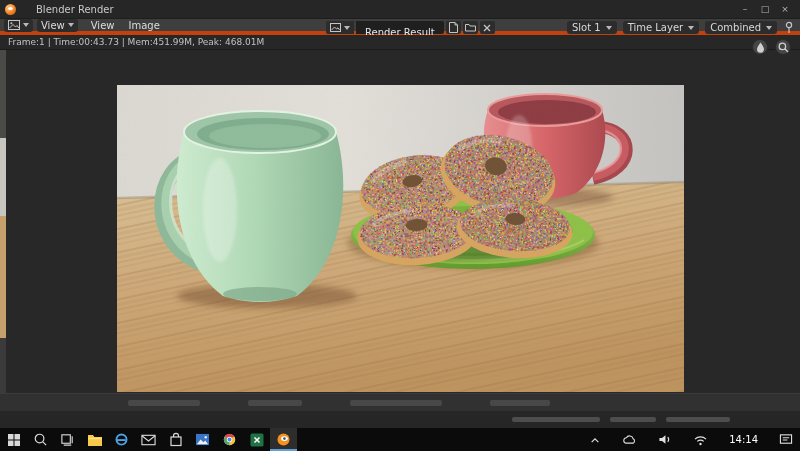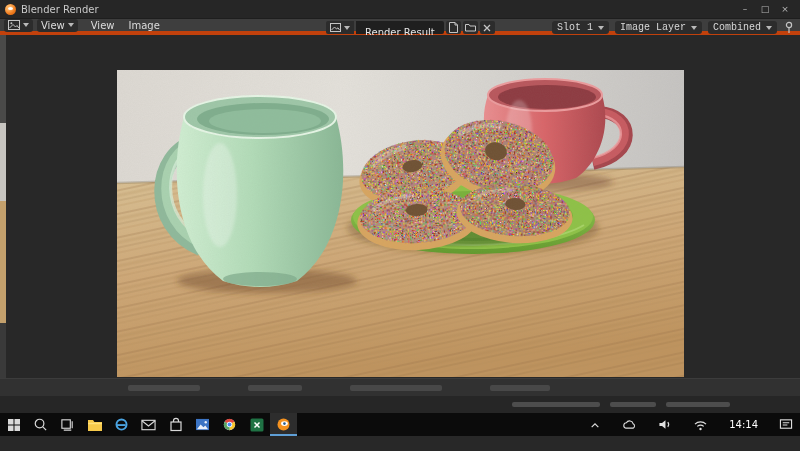--- a/index.html
+++ b/index.html
@@ -1,21 +1,21 @@
 <!DOCTYPE html>
 <html><head>
 <meta charset="utf-8">
 <style>
   * { box-sizing: border-box; margin: 0; padding: 0; }
   html,body { width:800px; height:451px; overflow:hidden; background:#000; }
   body { font-family:"DejaVu Sans", sans-serif; }
   .screen { position:relative; width:800px; height:451px; background:#282828; overflow:hidden; }
 
   
-  .titlebar { height:18px; background:#262626; display:flex; align-items:center; padding:0 5px; gap:5px; }
+  .titlebar { height:18px; background:#262626; display:flex; align-items:center; padding:0 5px; gap:20px; }
   .blender-logo { width:11px; height:11px; border-radius:50%;
     background: radial-gradient(circle at 35% 32%, #ffb25e 0 22%, #ee7a1d 60%, #c65d0c 100%); position:relative; }
   .blender-logo::after { content:""; position:absolute; left:3px; top:3px; width:5px; height:3px;
     border-radius:50%; background:#fdfdfd; }
   .win-title { font-size:10px; color:#c9c9c9; }
   .wincontrols { margin-left:auto; display:flex; }
   .wincontrols span { width:20px; text-align:center; color:#b5b5b5; font-size:9px; line-height:18px; cursor:default; }
 
   
   .header { height:17px; background:#3e3e3e; border-top:1px solid #1e1e1e; border-bottom:4px solid #c2410c;
@@ -25,21 +25,21 @@
   .menu-item { padding:0 7px; height:15px; line-height:15px; }
   .chev { width:0; height:0; border-left:3px solid transparent; border-right:3px solid transparent;
     border-top:4px solid #b9b9b9; display:inline-block; }
   .center-cluster { position:absolute; left:326px; top:2px; display:flex; align-items:center; gap:2px; }
   .name-field { background:#1f1f1f; color:#e6e6e6; height:13px; line-height:13px; padding:5px 9px;
     border-radius:0 2px 2px 0; font-size:10px; min-width:78px; }
   .sq-btn { width:15px; height:13px; background:#2c2c2c; border-radius:2px; display:flex;
     align-items:center; justify-content:center; }
   .right-cluster { position:absolute; right:5px; top:2px; display:flex; align-items:center; gap:6px; }
   .dd { display:flex; align-items:center; gap:5px; background:#2c2c2c; border-radius:3px;
-    height:13px; padding:4px 5px; font-size:10px; color:#d8d8d8;font-family:Liberation Mono, monospace; }
+    height:13px; padding:4px 5px; font-size:10px; color:#d8d8d8; }
 
   
   .statsbar { height:15px; background:#272727; border-bottom:1px solid #1b1b1b; color:#c2c2c2;
     font-size:9px; display:flex; align-items:center; padding:0 8px; position:relative; z-index:20; }
   .corner-btns { position:absolute; right:9px; top:4px; display:flex; gap:7px; z-index:30; }
   .corner-btn { width:16px; height:16px; border-radius:50%; background:#454545;
     border:1px solid #2a2a2a; display:flex; align-items:center; justify-content:center; }
 
   
   .canvas { height:343px; background:#282828; position:relative; z-index:1; }
@@ -123,34 +123,50 @@
         </svg>
       </div>
     </div>
 
     <div class="right-cluster">
       <div class="dd">
         <span>Slot 1</span>
         <span class="chev"></span>
       </div>
       <div class="dd">
-        <span>Image Layer</span>
+        <span>Time Layer</span>
         <span class="chev"></span>
       </div>
       <div class="dd">
         <span>Combined</span>
         <span class="chev"></span>
       </div>
       <svg width="12" height="13" viewBox="0 0 12 13">
         <circle cx="6" cy="4" r="2.6" fill="none" stroke="#c5c5c5" stroke-width="1.2"></circle>
         <path d="M6,6.8 V12" stroke="#c5c5c5" stroke-width="1.2"></path>
       </svg>
     </div>
   </div>
 
+  <div class="statsbar">
+    <span>Frame:1 | Time:00:43.73 | Mem:451.99M, Peak: 468.01M</span>
+    <div class="corner-btns">
+      <div class="corner-btn">
+        <svg width="9" height="11" viewBox="0 0 9 11">
+          <path d="M4.5,0.5 C6.5,3.5 8,5.5 8,7.2 a3.5,3.5 0 0 1 -7,0 C1,5.5 2.5,3.5 4.5,0.5 Z" fill="#cfcfcf"></path>
+        </svg>
+      </div>
+      <div class="corner-btn">
+        <svg width="11" height="11" viewBox="0 0 11 11">
+          <circle cx="4.4" cy="4.4" r="3.2" fill="none" stroke="#cfcfcf" stroke-width="1.3"></circle>
+          <path d="M6.8,6.8 L10,10" stroke="#cfcfcf" stroke-width="1.3"></path>
+        </svg>
+      </div>
+    </div>
+  </div>
 
   <div class="canvas">
     <div class="left-sliver">
       <div class="s1"></div>
       <div class="s2"></div>
       <div class="s3"></div>
       <div class="s4"></div>
     </div>
 
     <div class="render-image">

